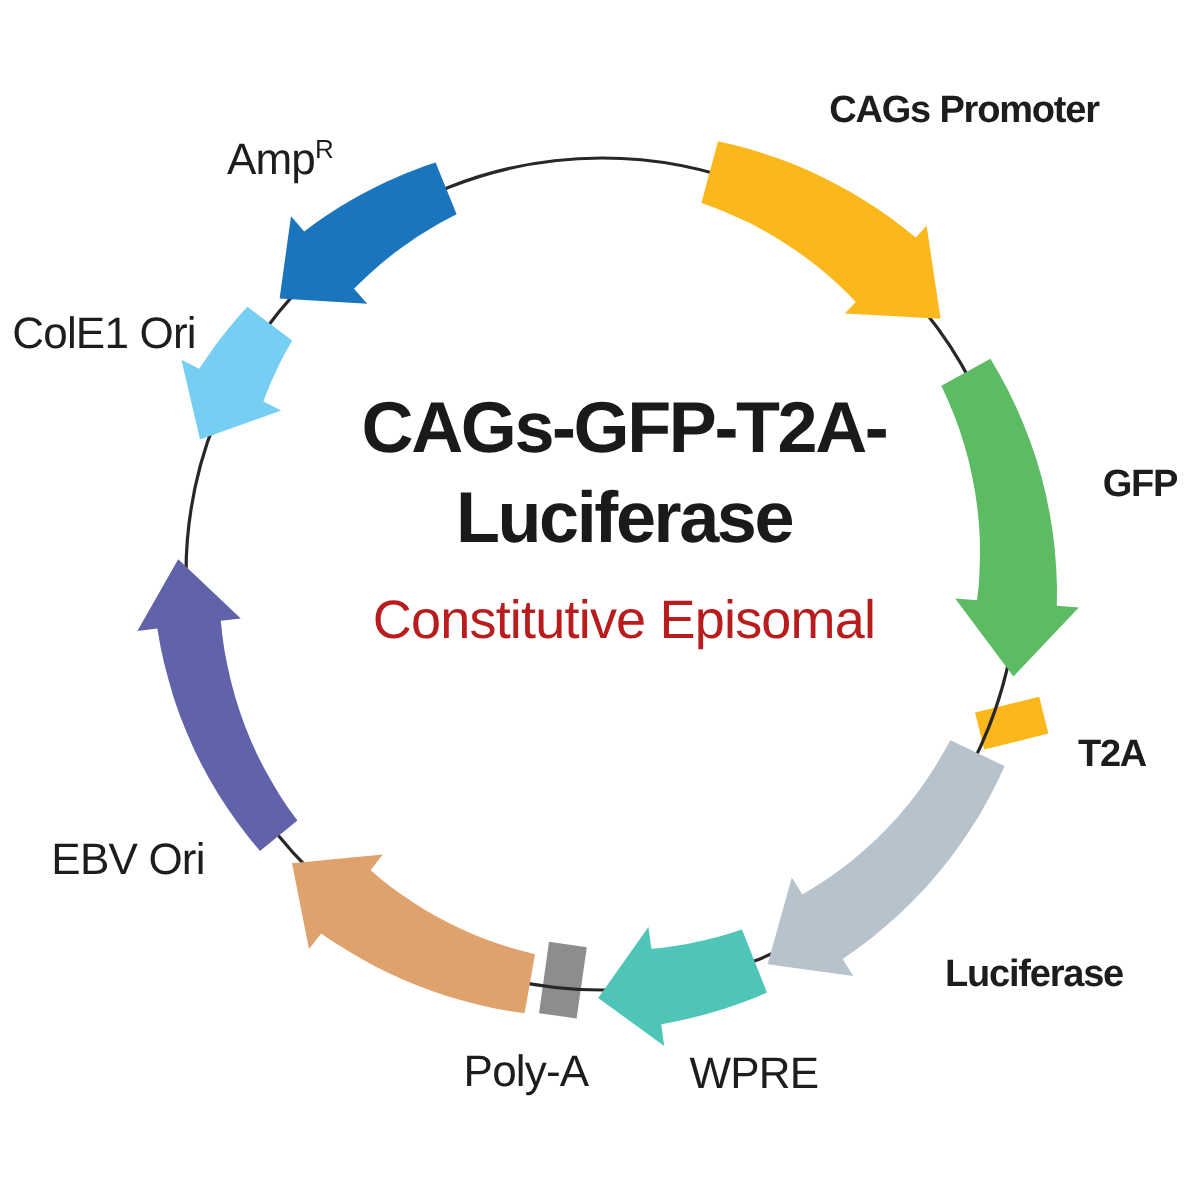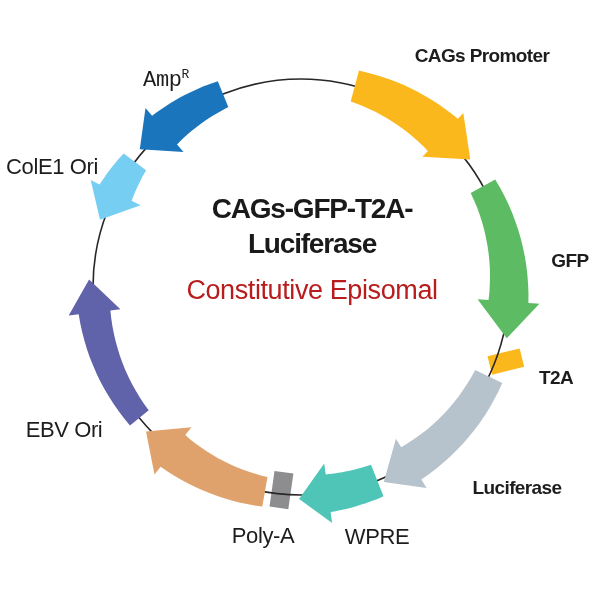--- a/index.html
+++ b/index.html
@@ -12,21 +12,21 @@
     position:absolute;transform:translate(-50%,-50%);
     font-size:22px;letter-spacing:-0.4px;color:#1d1d1d;white-space:nowrap;
   }
   .feat.bold{font-weight:700;font-size:19px;letter-spacing:-0.6px;}
   .feat sup{font-size:13px;}
   .center-text{
     position:absolute;left:312px;top:192px;width:360px;
     transform:translateX(-50%);text-align:center;
   }
   .vtitle{
-    font-size:28px;font-weight:700;letter-spacing:-1.2px;
+    font-size:36px;font-weight:700;letter-spacing:-1.2px;
     line-height:1.24;color:#1a1a1a;
   }
   .vsub{
     margin-top:13px;font-size:27px;letter-spacing:-0.4px;
     line-height:1.24;color:#b91c1c;
   }
 </style>
 </head>
 <body>
 
@@ -50,22 +50,22 @@
     <div class="vtitle">
       <div>CAGs-GFP-T2A-</div>
       <div>Luciferase</div>
     </div>
     <div class="vsub">
       <div>Constitutive Episomal</div>
     </div>
   </div>
 
   <div class="feat bold" style="left:482px;top:56px;">CAGs Promoter</div>
-  <div class="feat bold" style="left:570px;top:243px;margin-top:18px;">GFP</div>
+  <div class="feat bold" style="left:570px;top:243px;">GFP</div>
   <div class="feat bold" style="left:556px;top:378px;">T2A</div>
   <div class="feat bold" style="left:517px;top:488px;">Luciferase</div>
   <div class="feat" style="left:377px;top:537px;">WPRE</div>
   <div class="feat" style="left:263px;top:536px;">Poly-A</div>
   <div class="feat" style="left:64px;top:389px;margin-top:41px;">EBV Ori</div>
   <div class="feat" style="left:52px;top:167px;">ColE1 Ori</div>
-  <div class="feat" style="left:166px;top:80px;font-family:Liberation Mono, monospace;"><span>Amp</span><sup>R</sup></div>
+  <div class="feat" style="left:140px;top:80px;"><span>Amp</span><sup>R</sup></div>
 
 </div>
 
 </body></html>

